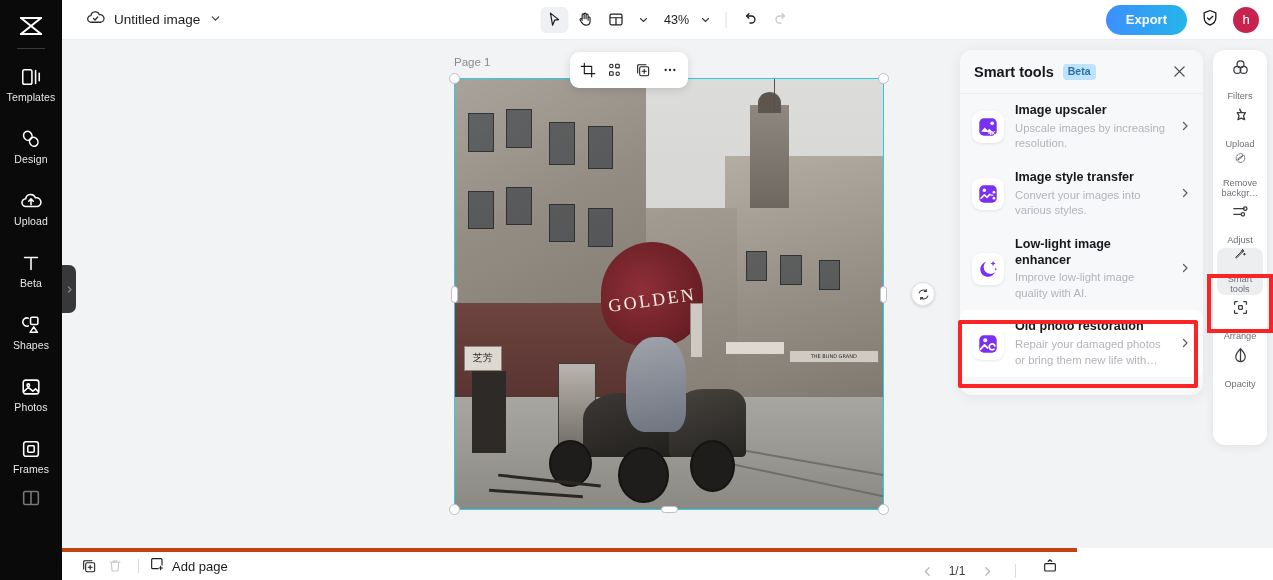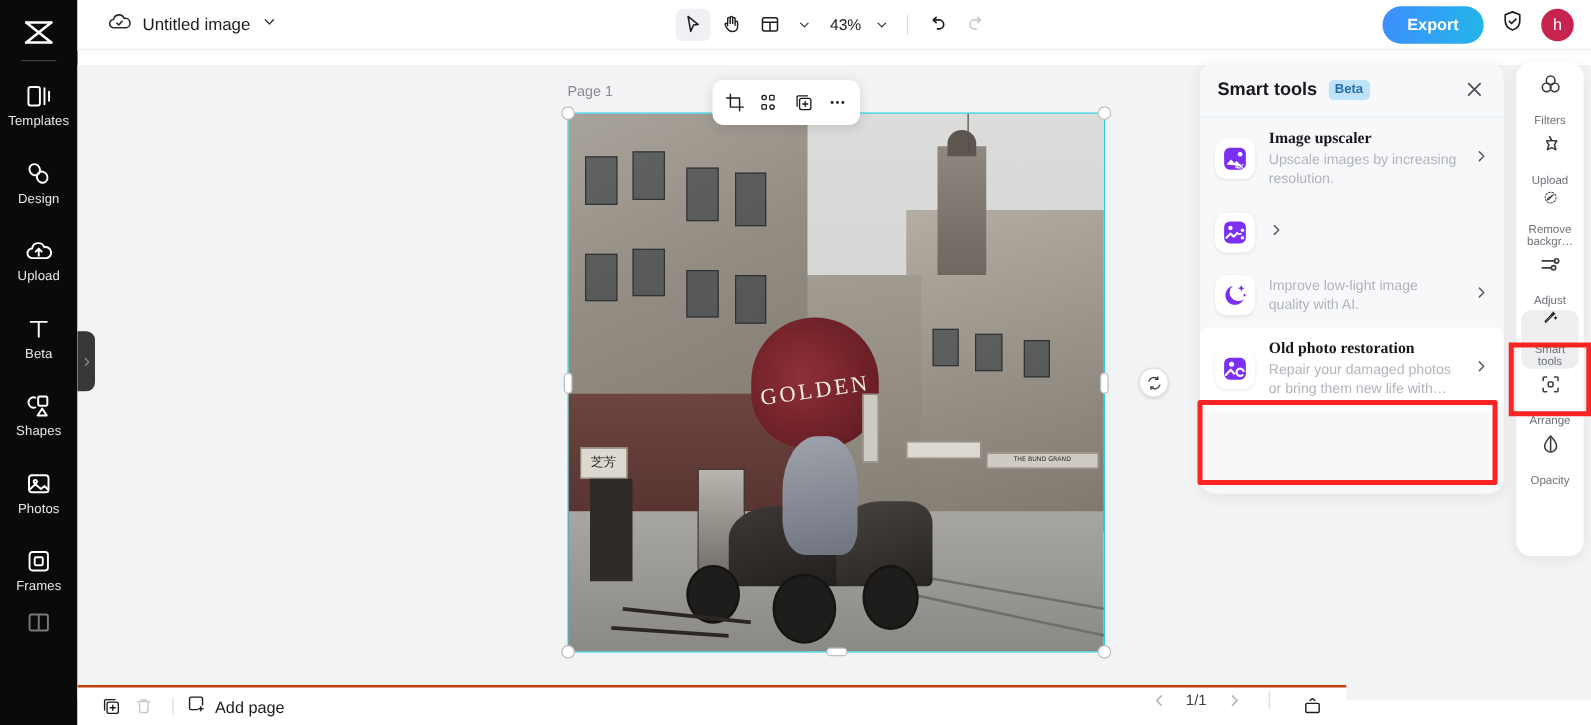--- a/index.html
+++ b/index.html
@@ -65,21 +65,21 @@
     background: linear-gradient(100deg, #3e8eff 0%, #23b6e8 100%);
     color: #fff; font-size: 13px; font-weight: bold; font-family: "Liberation Sans", sans-serif;
   }
   #avatar {
     width: 26px; height: 26px; border-radius: 50%; background: #c7234f; color: #fff;
     font-size: 13px; display: flex; align-items: center; justify-content: center; cursor: pointer;
   }
 
   
   #canvas-area {
-    position: absolute; left: 62px; top: 52px; width: 1211px; height: 508px;
+    position: absolute; left: 62px; top: 40px; width: 1211px; height: 508px;
     background: #f2f3f5; overflow: hidden;
   }
   #page-label {
     position: absolute; left: 392px; top: 16px; font-size: 11.5px; color: #8a8a90;
   }
   #sel-frame {
     position: absolute; left: 392px; top: 38px; width: 430px; height: 432px;
     border: 1.6px solid #27cde0;
   }
   #photo { position: absolute; inset: 0; overflow: hidden; }
@@ -202,21 +202,21 @@
     display:flex; align-items:center; gap: 11px; padding: 9px 12px 9px 12px;
     cursor:pointer; position: relative;
   }
   .tool-row.selected { background:#ffffff; border-radius: 8px; }
   .tool-thumb {
     width: 32px; height: 32px; border-radius: 9px; background:#fff;
     box-shadow: 0 1px 3px rgba(0,0,0,.09);
     display:flex; align-items:center; justify-content:center; flex: 0 0 32px;
   }
   .tool-txt { flex:1; min-width:0; }
-  .tool-name { font-size: 12.6px; color: #17181c; font-weight: bold; line-height: 1.25; font-family: Liberation Serif, serif; }
+  .tool-name { font-size: 12.6px; color: #17181c; font-weight: bold; line-height: 1.25; }
   .tool-desc { font-size: 11.3px; color: #b2b4bb; line-height: 1.38; margin-top: 2px; }
   .tool-arrow { color:#5a5c63; flex: 0 0 12px; }
   #hl-old-photo {
     position:absolute; left: 958px; top: 320px; width: 240px; height: 68px;
     border: 4px solid #fb2323; border-radius: 2px; z-index: 25; pointer-events:none;
   }
 
   
   #right-rail {
     position:absolute; right: 6px; top: 50px; width: 54px; height: 395px;
@@ -232,28 +232,28 @@
   .rr-item.active { background:#eceef0; }
   .rr-item .rlbl { font-size: 9.2px; color:#6e7077; line-height: 1.08; text-align:center; }
   #hl-smart-tools {
     position:absolute; right: 0px; top: 274px; width: 66px; height: 59px;
     border: 4px solid #fb2323; z-index: 26; pointer-events:none;
   }
 
   
   #bottombar {
     position:absolute; left: 62px; bottom: 0; width: 1015px; height: 32px;
-    background:#fff; border-top:2px solid #c2410c; display:flex; align-items:center;
+    background:#fff; border-top:4px solid #c2410c; display:flex; align-items:center;
     padding: 0 14px; z-index: 30;
   }
   .bb-btn { width:26px; height:24px; display:flex; align-items:center; justify-content:center; cursor:pointer; }
   .bb-div { width:1px; height:14px; background:#dcdce0; margin: 0 10px; }
   #add-page { display:flex; align-items:center; gap:7px; cursor:pointer; }
   #add-page-label { font-size: 13px; color:#1c1c1e; }
-  .bb-right { margin-left:auto; display:flex; align-items:flex-start; gap: 11px; }
+  .bb-right { margin-left:auto; display:flex; align-items:flex-end; gap: 11px; }
   #page-count { font-size: 12px; color:#3c3d42; min-width: 24px; text-align:center; }
   .nav-ch { cursor:pointer; width:14px; height:14px; display:flex; align-items:center; justify-content:center;}
 </style>
 </head>
 <body>
 
 <div id="app">
 
   <div id="left-rail">
     <div class="logo-box">
@@ -560,36 +560,41 @@
       <div class="tool-thumb">
         <svg width="22" height="22" viewBox="0 0 24 24">
           <rect x="2.5" y="2.5" width="19" height="19" rx="5" fill="#7b2ff2"></rect>
           <circle cx="8" cy="8" r="1.9" fill="#fff"></circle>
           <path d="M4.5 16.5l3.5-3.5 3 2.6 3-3.2" stroke="#fff" stroke-width="1.8" fill="none" stroke-linecap="round" stroke-linejoin="round"></path>
           <circle cx="18.5" cy="10" r="1.5" fill="#fff"></circle>
             <circle cx="18.5" cy="16.5" r="1.5" fill="#fff"></circle>
           <path d="M15 13.2h2.2" stroke="#fff" stroke-width="1.4" stroke-linecap="round"></path>
         </svg>
       </div>
+      <div class="tool-txt">
+        <div class="tool-name">Image style transfer</div>
+        <div class="tool-desc">Convert your images into various styles.</div>
+      </div>
       <span class="tool-arrow">
         <svg width="12" height="12" viewBox="0 0 24 24" fill="none" stroke="#5a5c63" stroke-width="2.4" stroke-linecap="round" stroke-linejoin="round">
             <path d="M9 5l7 7-7 7"></path>
           </svg>
       </span>
     </div>
 
     <div class="tool-row">
       <div class="tool-thumb">
         <svg width="22" height="22" viewBox="0 0 24 24">
           <path d="M19.5 15.6A8.3 8.3 0 1 1 10 4.2a6.6 6.6 0 0 0 9.5 11.4z" fill="#7b2ff2"></path>
           <path d="M17.5 3.2l.85 2.05 2.05.85-2.05.85-.85 2.05-.85-2.05-2.05-.85 2.05-.85z" fill="#7b2ff2"></path>
           <path d="M20.4 10.4l.5 1.2 1.2.5-1.2.5-.5 1.2-.5-1.2-1.2-.5 1.2-.5z" fill="#7b2ff2"></path>
         </svg>
       </div>
       <div class="tool-txt">
+        <div class="tool-name">Low-light image enhancer</div>
         <div class="tool-desc">Improve low-light image quality with AI.</div>
       </div>
       <span class="tool-arrow">
         <svg width="12" height="12" viewBox="0 0 24 24" fill="none" stroke="#5a5c63" stroke-width="2.4" stroke-linecap="round" stroke-linejoin="round">
             <path d="M9 5l7 7-7 7"></path>
           </svg>
       </span>
     </div>
 
     <div class="tool-row selected">

